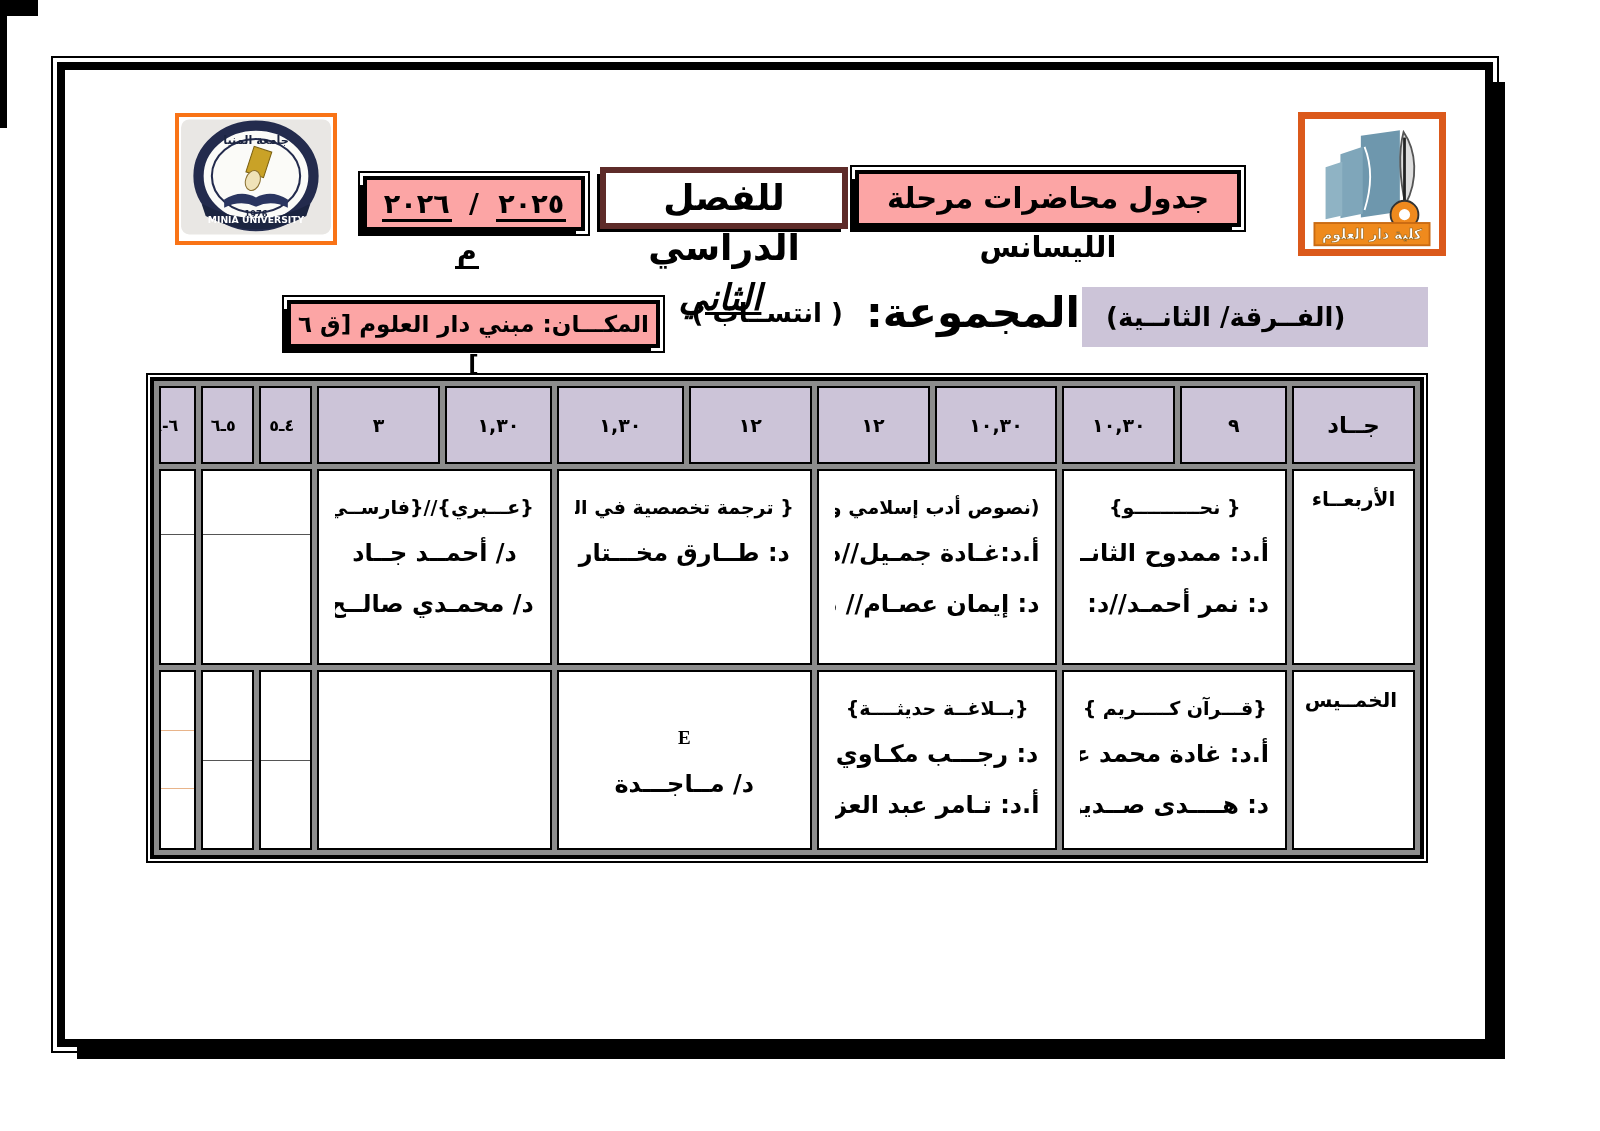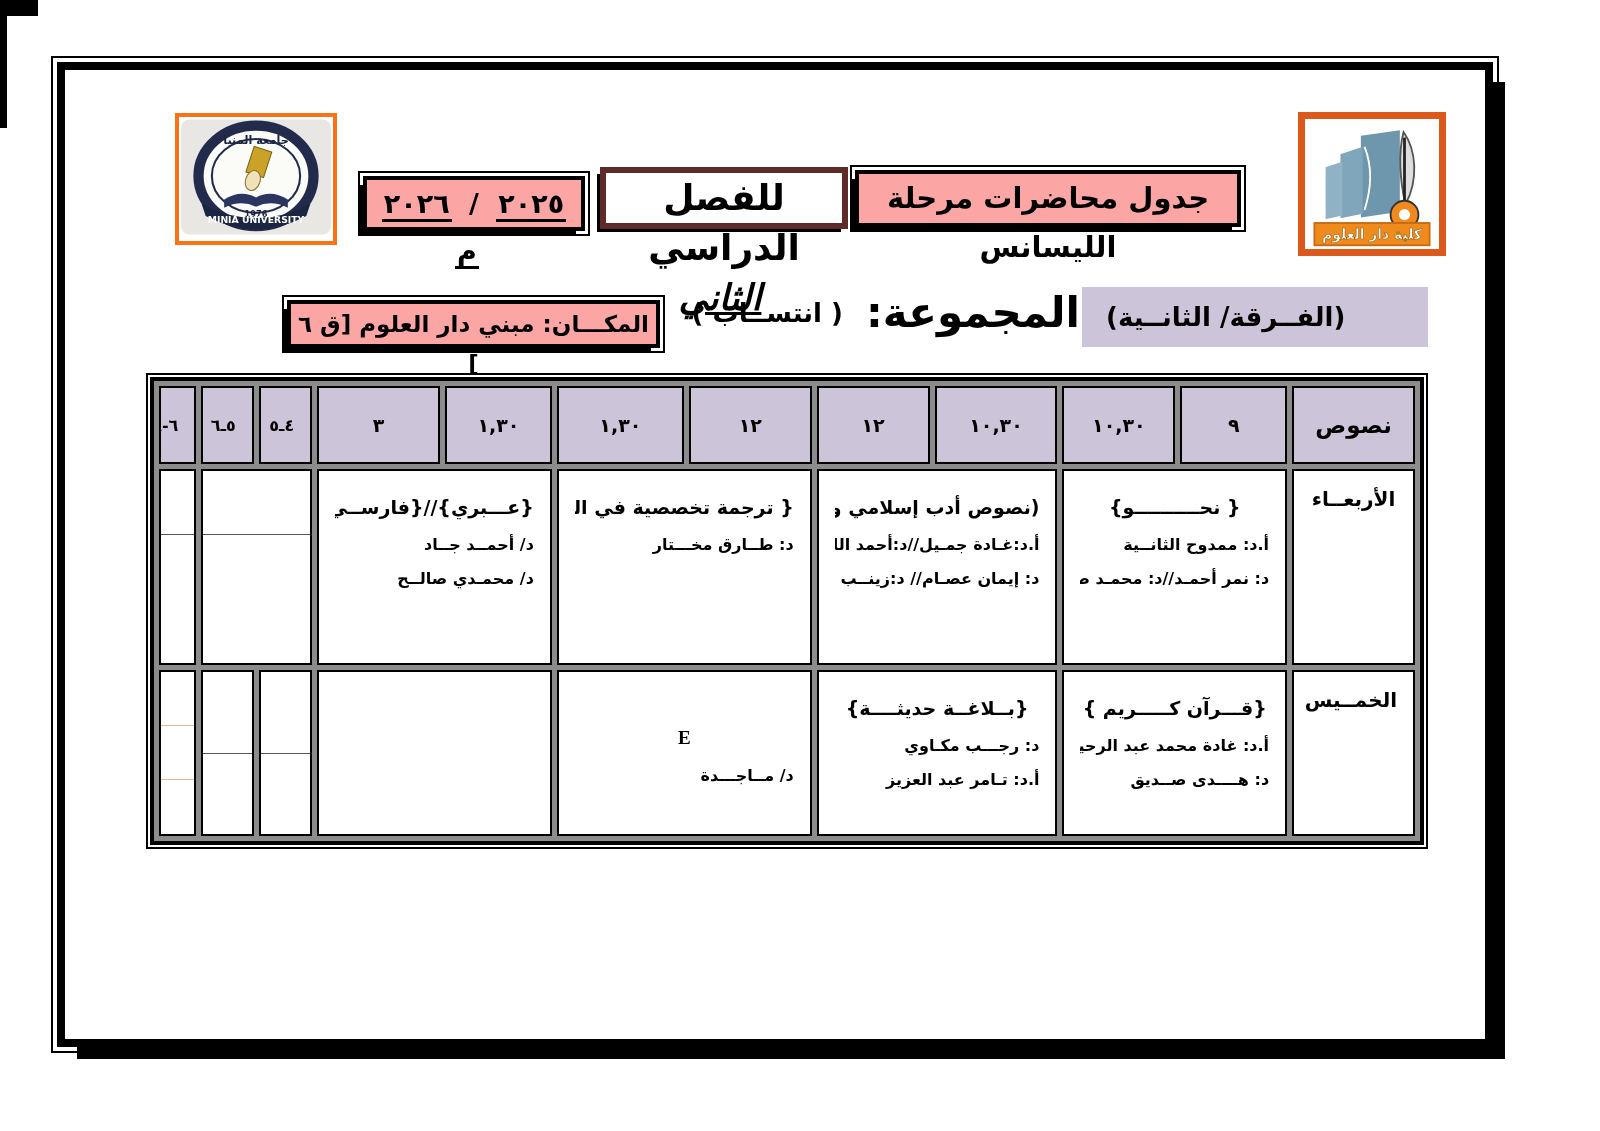--- a/index.html
+++ b/index.html
@@ -91,21 +91,21 @@
   tr.trow td{height:130px;}
   td.daycell{
     background:#CCC4D8;font-size:20px;font-weight:700;padding-top:38px;
   }
   td.lec{padding-top:8px;}
   td.lec div{
     font-weight:700;font-size:19px;line-height:2.15;
     white-space:nowrap;overflow:hidden;
   }
   td.lec .t{font-size:19px;}
-  td.lec .n{font-size:16px;text-align:right;}
+  td.lec .n{font-size:24px;}
   .eng-e{
     font-family:"Liberation Serif",serif;font-size:46px;font-weight:700;
     line-height:1.1;margin-top:30px;
   }
   td.orange{background:#FBBE8C;}
   .hline{position:absolute;left:0;right:0;height:1px;background:#555;}
   .hline.faint{background:#E8B48A;}
 </style>
 </head>
 <body>
@@ -183,21 +183,21 @@
       <col style="width:122px">
     <col style="width:126px">
       <col style="width:106px">
       <col style="width:122px">
     <col style="width:53px">
       <col style="width:52px">
       <col style="width:37px">
   </colgroup>
   <tbody>
       <tr class="hrow">
-    <td class="dayhdr">نصوص</td>
+    <td class="dayhdr">جــاد</td>
     <td>٩</td>
     <td>١٠,٣٠</td>
     <td>١٠,٣٠</td>
     <td>١٢</td>
     <td>١٢</td>
     <td>١,٣٠</td>
     <td>١,٣٠</td>
     <td>٣</td>
     <td class="smallhdr">٤ـ٥</td>
     <td class="smallhdr">٥ـ٦</td>

